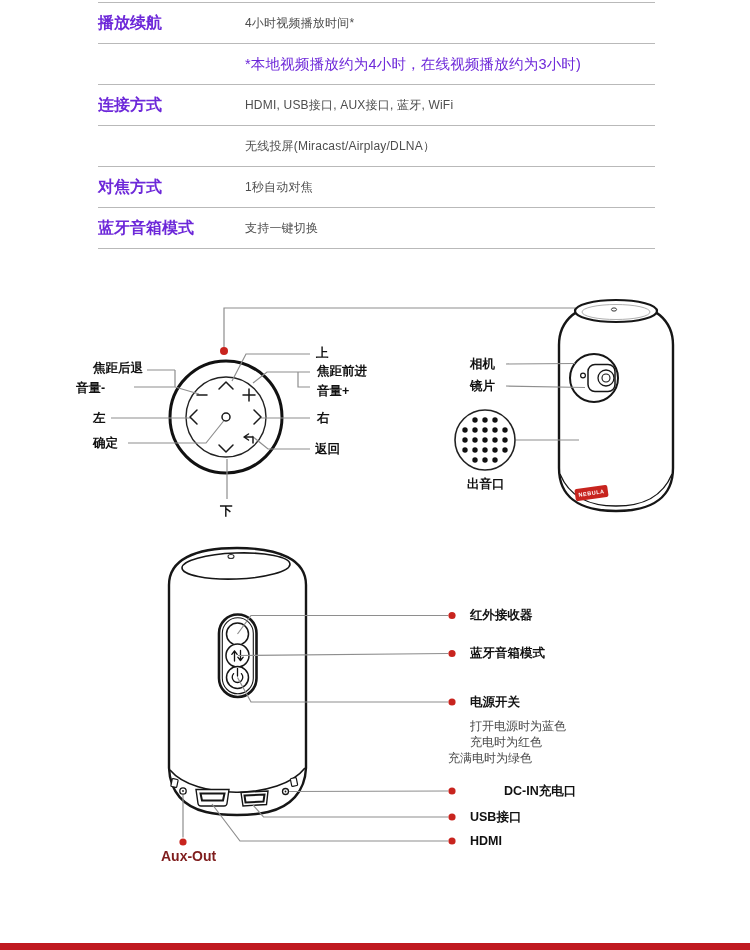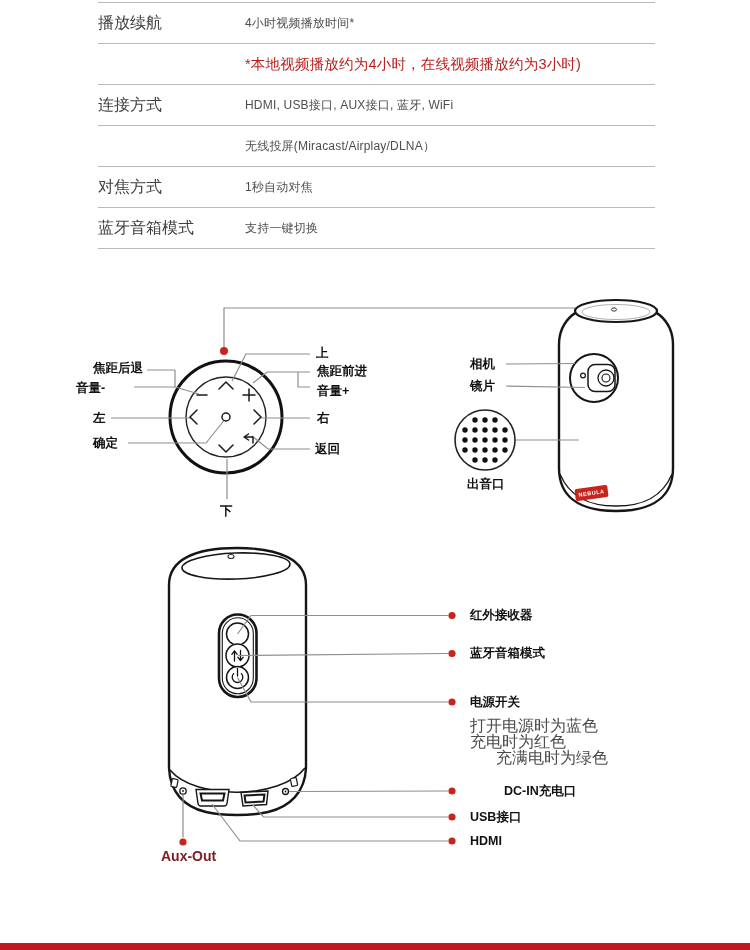--- a/index.html
+++ b/index.html
@@ -4,27 +4,27 @@
 <style>
   html,body{margin:0;padding:0;}
   body{
     position:relative;width:750px;height:950px;background:#ffffff;overflow:hidden;
     font-family:"Liberation Sans","DejaVu Sans",sans-serif;
   }
   
   .spec-table{position:absolute;left:98px;top:2px;width:557px;}
   .spec-row{display:flex;height:40px;align-items:center;border-top:1px solid #b9b9b9;}
   .spec-row:last-child{border-bottom:1px solid #b9b9b9;}
-  .spec-label{width:147px;flex:0 0 147px;font-weight:normal;font-size:16px;color:#404040;}
+  .spec-label{width:147px;flex:0 0 147px;font-weight:bold;font-size:16px;color:#6d28d9;}
   .spec-value{font-size:12px;color:#4d4d4d;letter-spacing:0.2px;}
-  .spec-value.small{font-size:14.5px;color:#b91c1c;}
+  .spec-value.small{font-size:14.5px;color:#6d28d9;}
   
   .diagram-svg{position:absolute;left:0;top:280px;width:750px;height:600px;}
   .dlabel{position:absolute;font-size:12.5px;font-weight:bold;color:#111;white-space:nowrap;line-height:14px;}
-  .dnote{position:absolute;font-size:16px;font-weight:normal;color:#4a4a4a;white-space:nowrap;line-height:14px;}
+  .dnote{position:absolute;font-size:12px;font-weight:normal;color:#4a4a4a;white-space:nowrap;line-height:14px;}
   .aux-label{font-size:14px;color:#7f1d1d;}
   .brand-badge{
     position:absolute;left:575px;top:487px;width:33px;height:12px;background:#c8241e;
     border-radius:2px;transform:rotate(-8deg);display:flex;align-items:center;justify-content:center;
     color:#fff;font-size:5.5px;font-weight:bold;letter-spacing:0.6px;
   }
   .bottom-bar{position:absolute;left:0;bottom:0;width:750px;height:7px;background:#c01920;}
 </style>
 </head>
 <body>
@@ -202,19 +202,19 @@
 <div class="dlabel" style="left:470px;top:357px;">相机</div>
 <div class="dlabel" style="left:470px;top:379px;">镜片</div>
 <div class="dlabel" style="left:467px;top:477px;">出音口</div>
 <div class="brand-badge">NEBULA</div>
 
 <div class="dlabel" style="left:470px;top:608px;">红外接收器</div>
 <div class="dlabel" style="left:470px;top:646px;">蓝牙音箱模式</div>
 <div class="dlabel" style="left:470px;top:695px;">电源开关</div>
 <div class="dnote" style="left:470px;top:719px;">打开电源时为蓝色</div>
 <div class="dnote" style="left:470px;top:735px;">充电时为红色</div>
-<div class="dnote" style="left:496px;top:751px;">充满电时为绿色</div>
+<div class="dnote" style="left:448px;top:751px;">充满电时为绿色</div>
 <div class="dlabel" style="left:470px;top:784px;padding-left:34px;">DC-IN充电口</div>
 <div class="dlabel" style="left:470px;top:810px;">USB接口</div>
 <div class="dlabel" style="left:470px;top:834px;">HDMI</div>
 <div class="dlabel aux-label" style="left:161px;top:849px;">Aux-Out</div>
 
 <div class="bottom-bar" style="background: rgb(192, 25, 32);"></div>
 
 </body></html>

